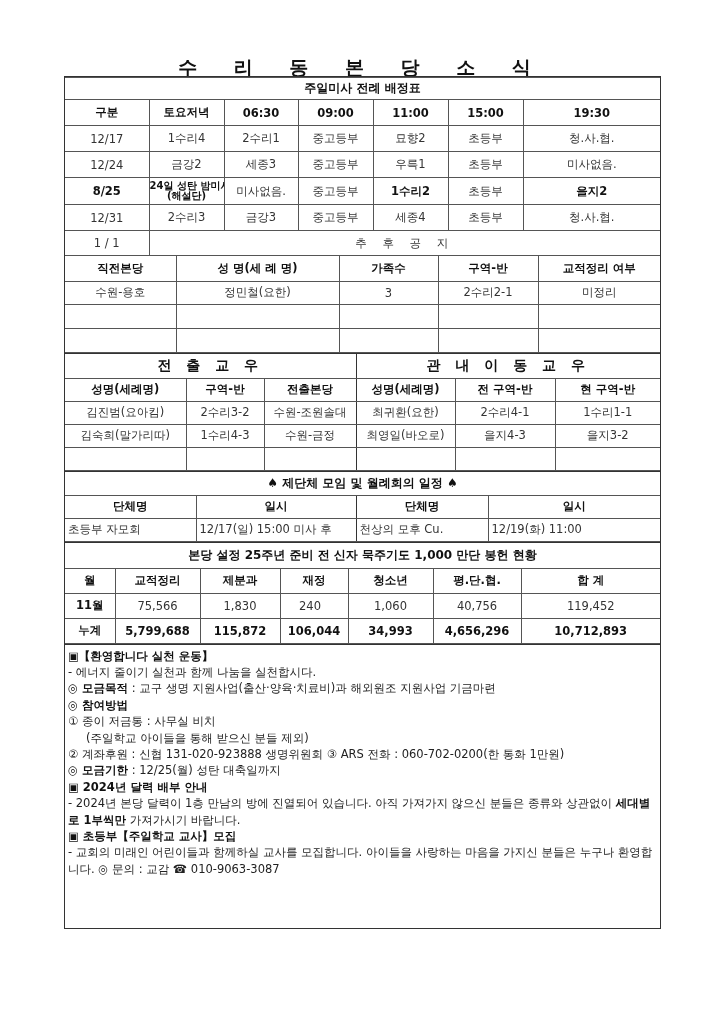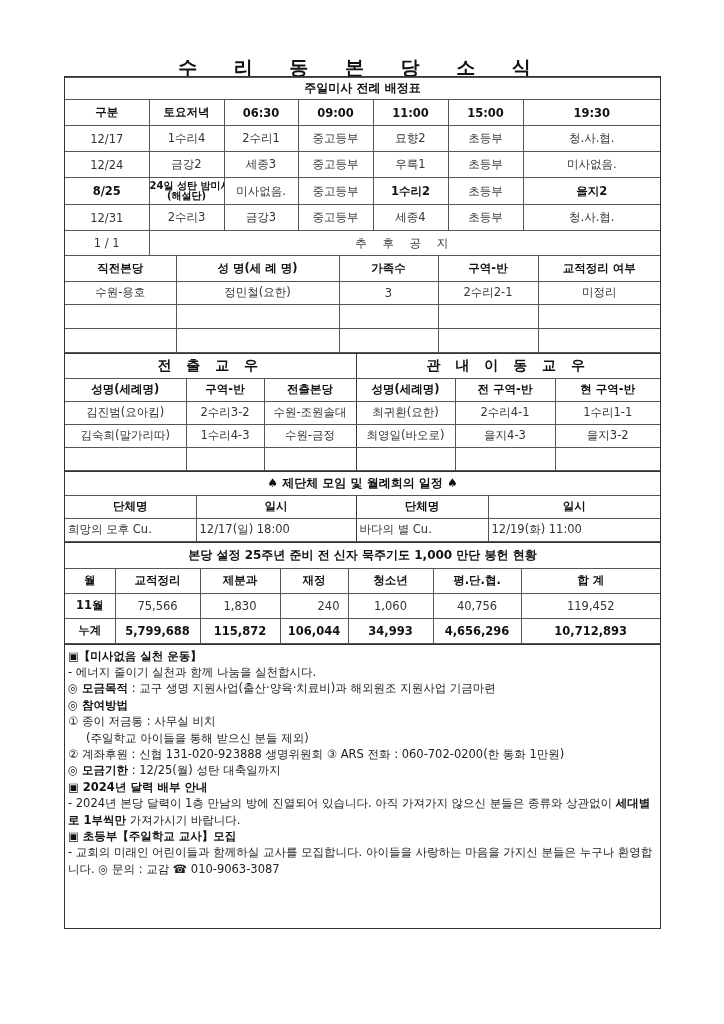--- a/index.html
+++ b/index.html
@@ -226,23 +226,23 @@
         <tr class="t sec-head thick-top">
           <td colspan="4">♠ 제단체 모임 및 월례회의 일정 ♠</td>
         </tr>
     <tr>
       <th>단체명</th>
       <th class="split-l">일시</th>
       <th>단체명</th>
       <th>일시</th>
     </tr>
     <tr>
-      <td class="left">희망의 모후 Cu.</td>
-      <td class="left split-l">12/17(일) 18:00</td>
-      <td class="left">바다의 별 Cu.</td>
+      <td class="left">초등부 자모회</td>
+      <td class="left split-l">12/17(일) 15:00 미사 후</td>
+      <td class="left">천상의 모후 Cu.</td>
       <td class="left">12/19(화) 11:00</td>
     </tr>
   </tbody>
     </table>
 
   <table class="tbl-off">
     <colgroup>
         <col style="width:50px">
         <col style="width:85px">
         <col style="width:80px">
@@ -261,39 +261,39 @@
       <th>제분과</th>
       <th>재정</th>
       <th>청소년</th>
       <th>평.단.협.</th>
       <th>합 계</th>
     </tr>
     <tr>
       <td class="bold">11월</td>
       <td>75,566</td>
       <td>1,830</td>
-      <td style="text-align:right;padding-right:8px">240</td>
+      <td style="padding-right:8px">240</td>
       <td>1,060</td>
       <td>40,756</td>
       <td>119,452</td>
     </tr>
     <tr>
       <td class="bold">누계</td>
       <td class="bold">5,799,688</td>
       <td class="bold">115,872</td>
       <td class="bold">106,044</td>
       <td class="bold">34,993</td>
       <td class="bold">4,656,296</td>
       <td class="bold">10,712,893</td>
     </tr>
   </tbody>
     </table>
 
   <div class="notes">
-    <div class="h">▣【미사없음 실천 운동】</div>
+    <div class="h">▣【환영합니다 실천 운동】</div>
     <div>- 에너지 줄이기 실천과 함께 나눔을 실천합시다.</div>
     <div><span class="h">◎ 모금목적</span><span> : 교구 생명 지원사업(출산·양육·치료비)과 해외원조 지원사업 기금마련</span></div>
     <div class="h">◎ 참여방법</div>
     <div>① 종이 저금통 : 사무실 비치</div>
     <div class="ind">(주일학교 아이들을 통해 받으신 분들 제외)</div>
     <div>② 계좌후원 : 신협 131-020-923888 생명위원회 ③ ARS 전화 : 060-702-0200(한 통화 1만원)</div>
     <div><span class="h">◎ 모금기한</span><span> : 12/25(월) 성탄 대축일까지</span></div>
     <div class="h">▣ 2024년 달력 배부 안내</div>
     <div><span>- 2024년 본당 달력이 1층 만남의 방에 진열되어 있습니다. 아직 가져가지 않으신 분들은 종류와 상관없이 </span><span class="h">세대별로 1부씩만</span><span> 가져가시기 바랍니다.</span></div>
     <div class="h">▣ 초등부【주일학교 교사】모집</div>

